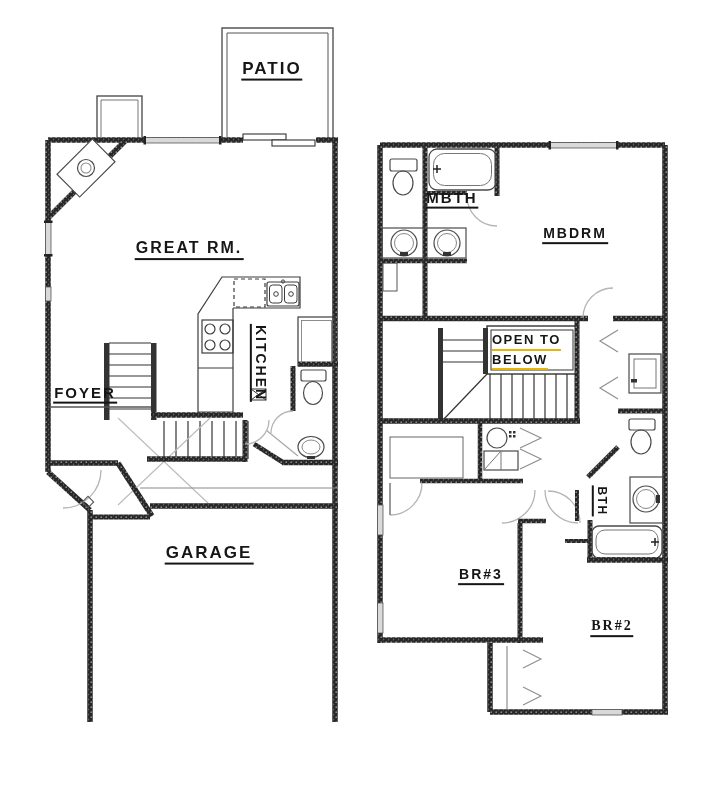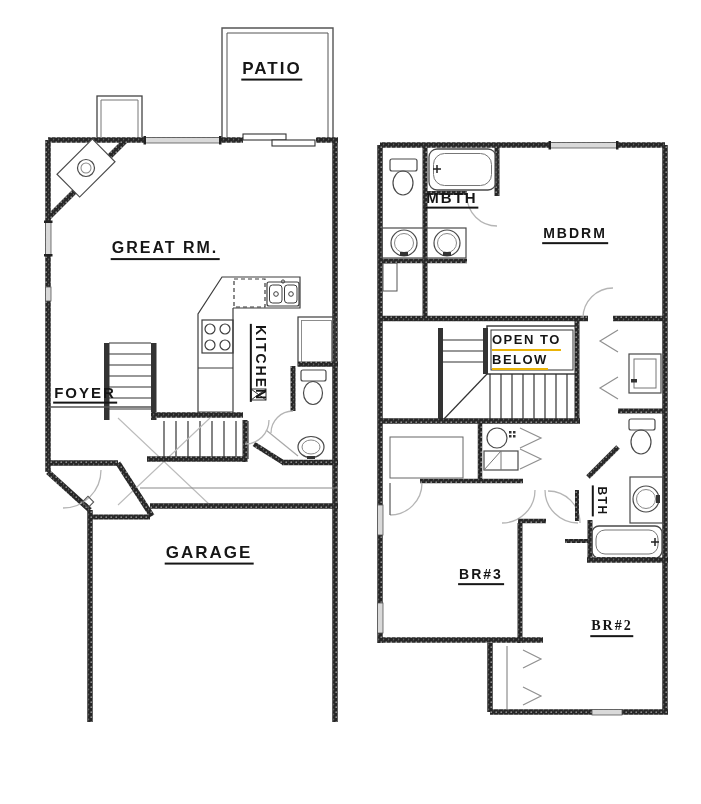--- a/index.html
+++ b/index.html
@@ -5,21 +5,21 @@
   html,body{margin:0;padding:0;background:#fff;}
   .plan{position:relative;width:701px;height:722px;background:#fff;overflow:hidden;
         font-family:"Liberation Sans",sans-serif;}
   .plan svg{position:absolute;left:0;top:0;}
   .lbl{position:absolute;transform:translate(-50%,-50%);white-space:nowrap;
        font-weight:700;color:#161616;letter-spacing:2px;
        border-bottom:2px solid #161616;padding:0 1px 1px 1px;line-height:1.05;
        transform-origin:center center;}
   .lbl.v{transform:translate(-50%,-50%) rotate(90deg);}
   .lbl.s14{font-size:14px;} .lbl.s13{font-size:15px;} .lbl.s15{font-size:15px;}
-  .lbl.s16{font-size:16px;} .lbl.s17{font-size:17px;} .lbl.s12{font-size:12px;letter-spacing:1.5px;}
+  .lbl.s16{font-size:16px;margin-left:24px;} .lbl.s17{font-size:17px;} .lbl.s12{font-size:12px;letter-spacing:1.5px;}
   .openbox{position:absolute;left:492px;top:331px;width:82px;font-size:13px;font-weight:700;
        color:#161616;letter-spacing:1.5px;line-height:1.35;}
   .openbox span{display:inline-block;border-bottom:2px solid #eab308;padding-bottom:0px;}
 </style>
 </head>
 <body>
 
 <div class="plan">
 
 <svg width="701" height="804" viewBox="0 0 701 804">

